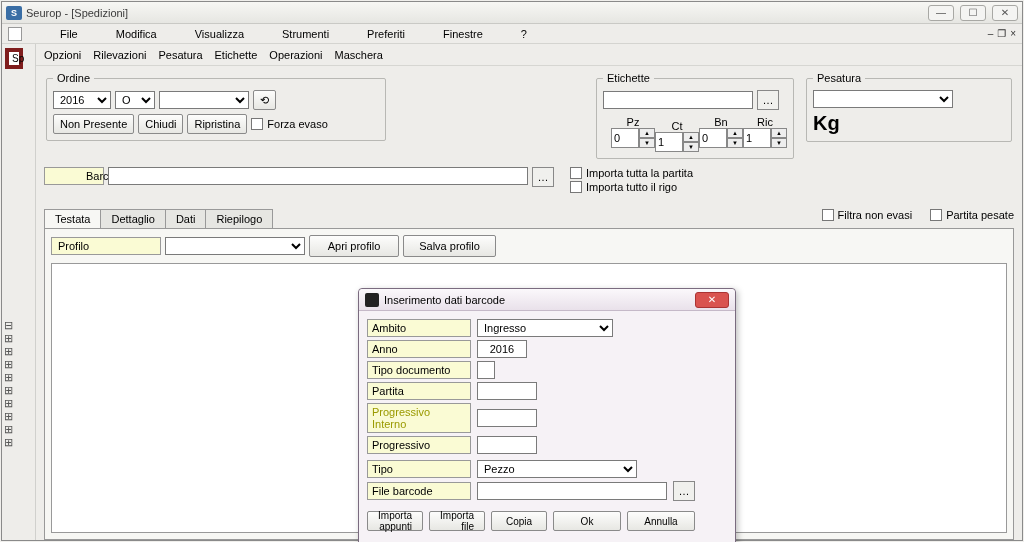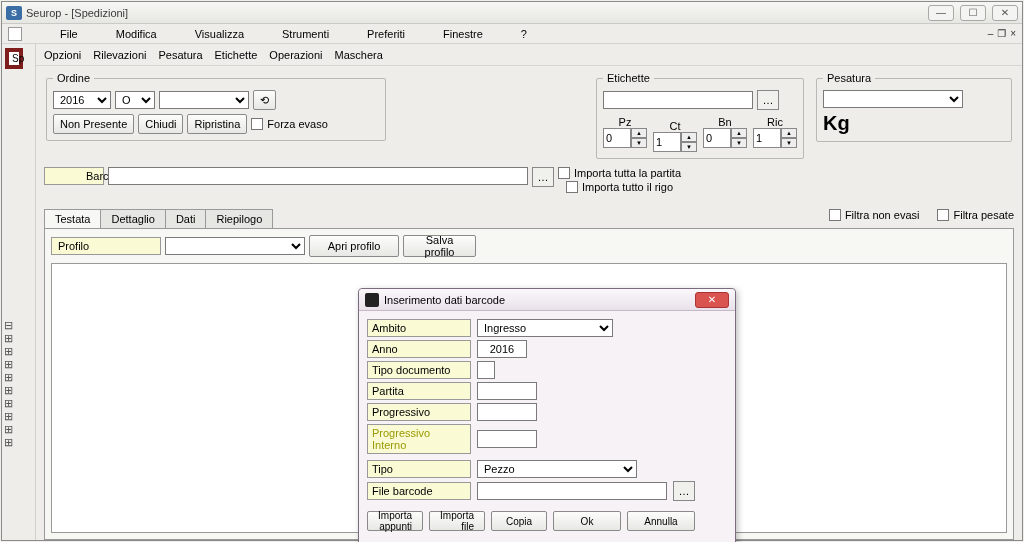--- a/index.html
+++ b/index.html
@@ -129,21 +129,21 @@
                 </span>
             </div>
           </fieldset>
 
           <fieldset style="width:198px; margin-left:200px;">
             <legend>Etichette</legend>
             <div class="row">
               <input type="text" style="width: 150px;">
               <span class="dotbtn">…</span>
             </div>
-            <div class="row" style="margin-top:2px; gap:6px;">
+            <div class="row" style="margin-top:2px; gap:0;justify-content:flex-end;">
               <div style="text-align:center;">
                   <div>Pz</div>
                   <div class="miniup">
                     <input value="0" style="">
                     <div class="spin">
                       <div>▲</div>
                       <div>▼</div>
                     </div>
                   </div>
                 </div>
@@ -186,21 +186,21 @@
               <select style="width:140px;"><option></option></select>
             </div>
             <div style="font-size:20px; font-weight:bold; margin-top:4px;">Kg</div>
           </fieldset>
         </div>
 
         <div class="row" style="margin-top:8px; align-items:flex-start;">
           <span class="lbl-y big">Barcode</span>
           <input type="text" style="width: 420px;">
           <span class="dotbtn">…</span>
-          <div style="text-align:center;">
+          <div style="margin-left:12px;">
             <div class="chk">
                 <span class="box"></span>
                 <span>Importa tutta la partita</span>
               </div><br>
             <div class="chk">
                 <span class="box"></span>
                 <span>Importa tutto il rigo</span>
               </div>
           </div>
         </div>
@@ -212,31 +212,31 @@
             <div class="tab">Dati</div>
             <div class="tab">Riepilogo</div>
           </div>
           <div style="margin-left:auto; display:flex; gap:18px;">
             <span class="chk">
                 <span class="box"></span>
                 <span>Filtra non evasi</span>
               </span>
             <span class="chk">
                 <span class="box"></span>
-                <span>Filtra pesate</span>
+                <span>Partita pesate</span>
               </span>
           </div>
         </div>
 
         <div style="border:1px solid #999; border-top:1px solid #999; padding:6px; background:#f7f7f4;">
           <div class="row">
             <span class="lbl-y" style="width:110px;">Profilo</span>
             <select style="width:140px;"><option></option></select>
             <button class="btn" style="width:90px;">Apri profilo</button>
-            <button class="btn" style="width:73px;">Salva profilo</button>
+            <button class="btn" style="width:93px;">Salva profilo</button>
           </div>
           <div class="whitebox" style="height:270px; margin-top:6px;"></div>
         </div>
       </div>
 
       <div class="modal">
         <div class="mtitle">
           <div class="mic"></div>
           <span>Inserimento dati barcode</span>
           <div class="close">✕</div>
@@ -252,25 +252,25 @@
             </div>
           <div class="frow">
               <span class="lbl">Tipo documento</span>
               <input type="text" style="width: 18px;">
             </div>
           <div class="frow">
               <span class="lbl">Partita</span>
               <input type="text" style="width: 60px;">
             </div>
           <div class="frow">
+              <span class="lbl g">Progressivo Interno</span>
+              <input type="text" style="width: 60px;">
+            </div>
+          <div class="frow">
               <span class="lbl">Progressivo</span>
-              <input type="text" style="width: 60px;">
-            </div>
-          <div class="frow">
-              <span class="lbl g">Progressivo Interno</span>
               <input type="text" style="width: 60px;">
             </div>
           <div class="frow" style="margin-top:6px;">
               <span class="lbl">Tipo</span>
               <select style="width:160px;"><option>Pezzo</option></select>
             </div>
           <div class="frow">
               <span class="lbl">File barcode</span>
               <input type="text" style="width: 190px;">
               <span class="dotbtn">…</span>

